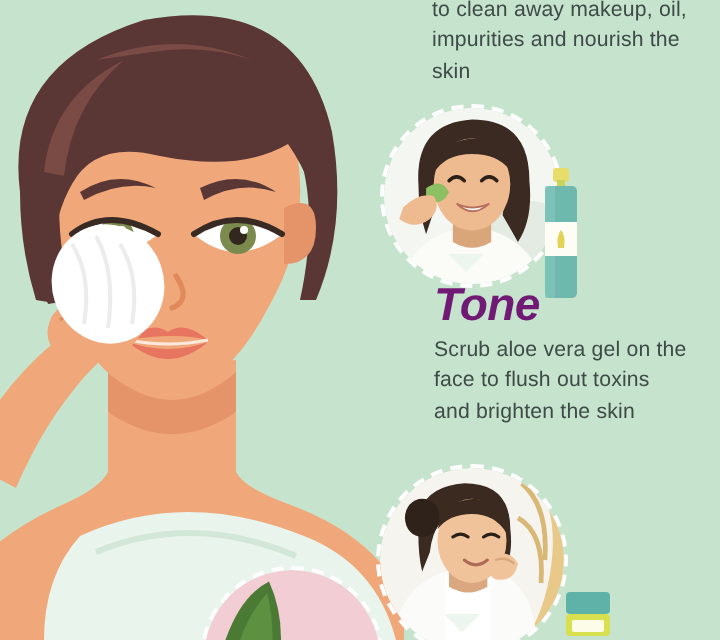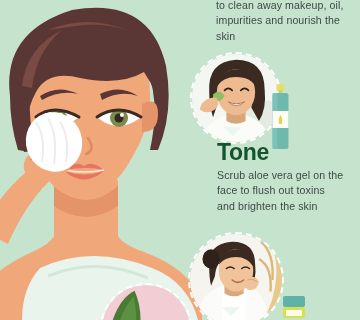--- a/index.html
+++ b/index.html
@@ -25,21 +25,21 @@
   .txt-top {
     position:absolute; left:216px; top:-2px; width:146px;
     font-size:10.6px; line-height:15.4px;
     color:#3e4a47; letter-spacing:.1px;
   }
   .txt-top div { white-space:nowrap; }
 
   .tone-head {
     position:absolute; left:217px; top:141px;
     font-size:23px; font-weight:bold; letter-spacing:-.3px;
-    color:#14532d; line-height:1;
+    color:#701a75; line-height:1;font-style:italic;
   }
   .txt-tone {
     position:absolute; left:217px; top:168px; width:146px;
     font-size:10.6px; line-height:15.4px;
     color:#3e4a47; letter-spacing:.1px;
   }
   .txt-tone div { white-space:nowrap; }
 
   
   .photo {

